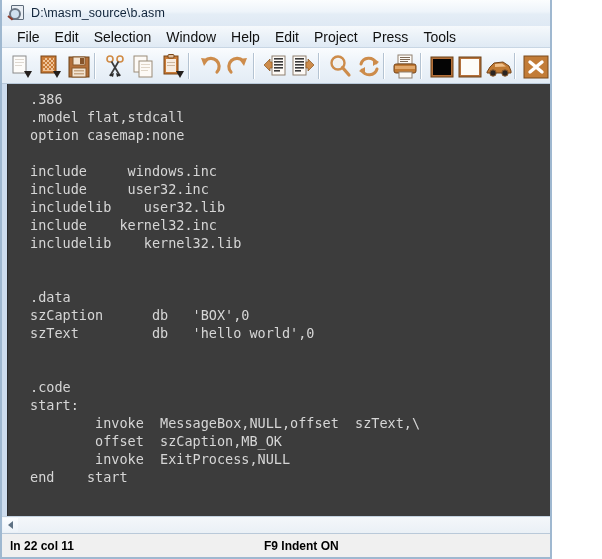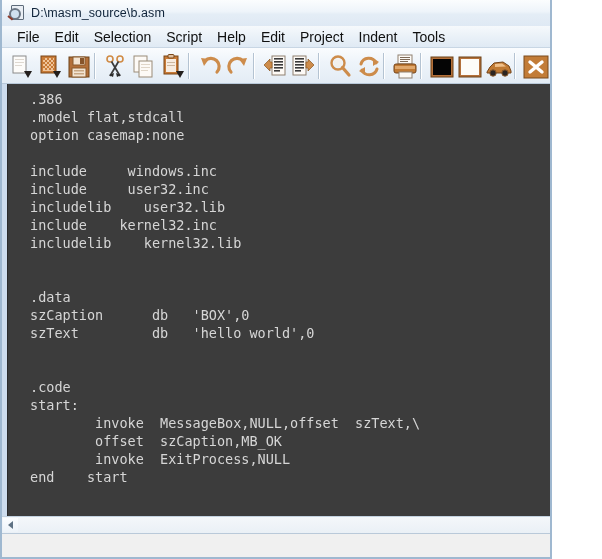--- a/index.html
+++ b/index.html
@@ -193,25 +193,25 @@
       <div class="lens"></div>
       <div class="handle"></div>
     </div>
     <div class="title-text">D:\masm_source\b.asm</div>
   </div>
 
   <div class="menubar">
     <div class="menu-item">File</div>
     <div class="menu-item">Edit</div>
     <div class="menu-item">Selection</div>
-    <div class="menu-item">Script</div>
+    <div class="menu-item">Window</div>
     <div class="menu-item">Help</div>
     <div class="menu-item">Edit</div>
     <div class="menu-item">Project</div>
-    <div class="menu-item">Indent</div>
+    <div class="menu-item">Press</div>
     <div class="menu-item">Tools</div>
   </div>
 
   <div class="toolbar">
 
     <div class="tb-btn">
       <svg class="ico" viewBox="0 0 30 30">
         <rect x="6" y="4" width="13" height="17" fill="#fdfcfa" stroke="#8a8a8a" stroke-width="1"></rect>
         <rect x="8" y="7" width="9" height="1" fill="#ded8d0"></rect>
         <rect x="8" y="10" width="9" height="1" fill="#ded8d0"></rect>
@@ -435,15 +435,17 @@
 end    start</pre>
     </div>
     <div class="hscroll-track">
       <div class="hscroll-left">
         <span class="arrow"></span>
       </div>
     </div>
   </div>
 
   <div class="statusbar">
+    <div class="sb-cell sb-1">ln 22 col 11</div>
+    <div class="sb-cell sb-2">F9 Indent ON</div>
   </div>
 
 </div>
 
 </body></html>

